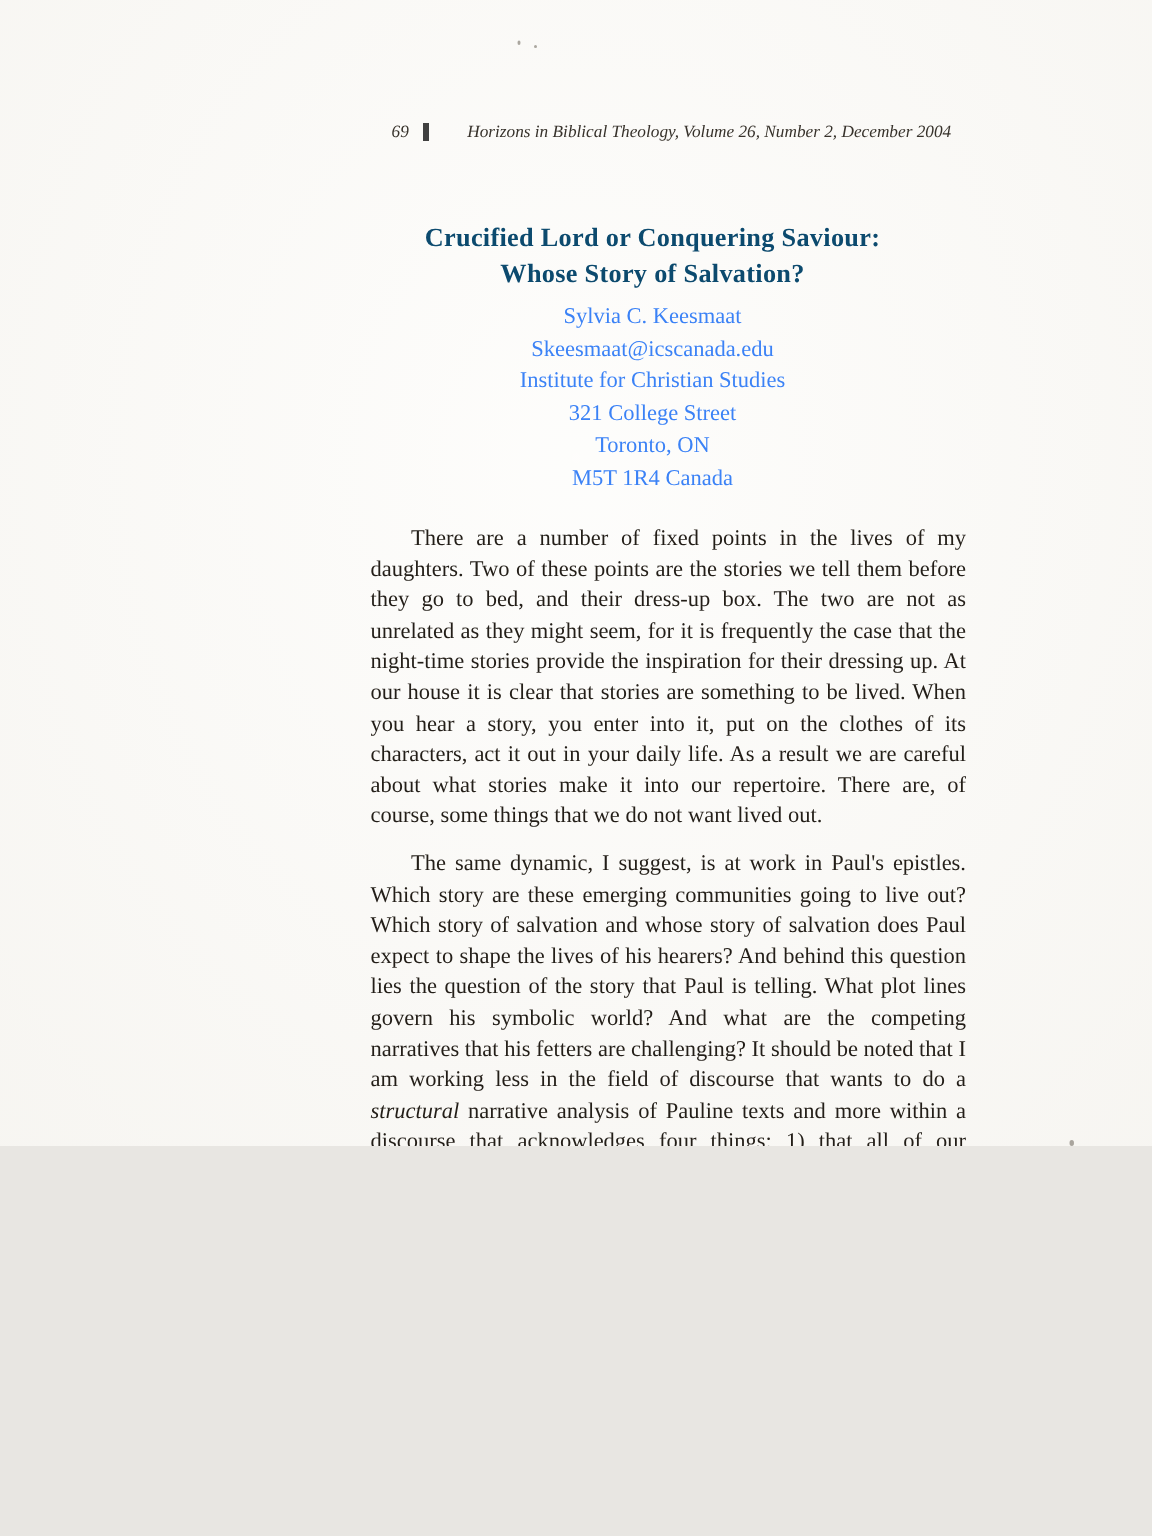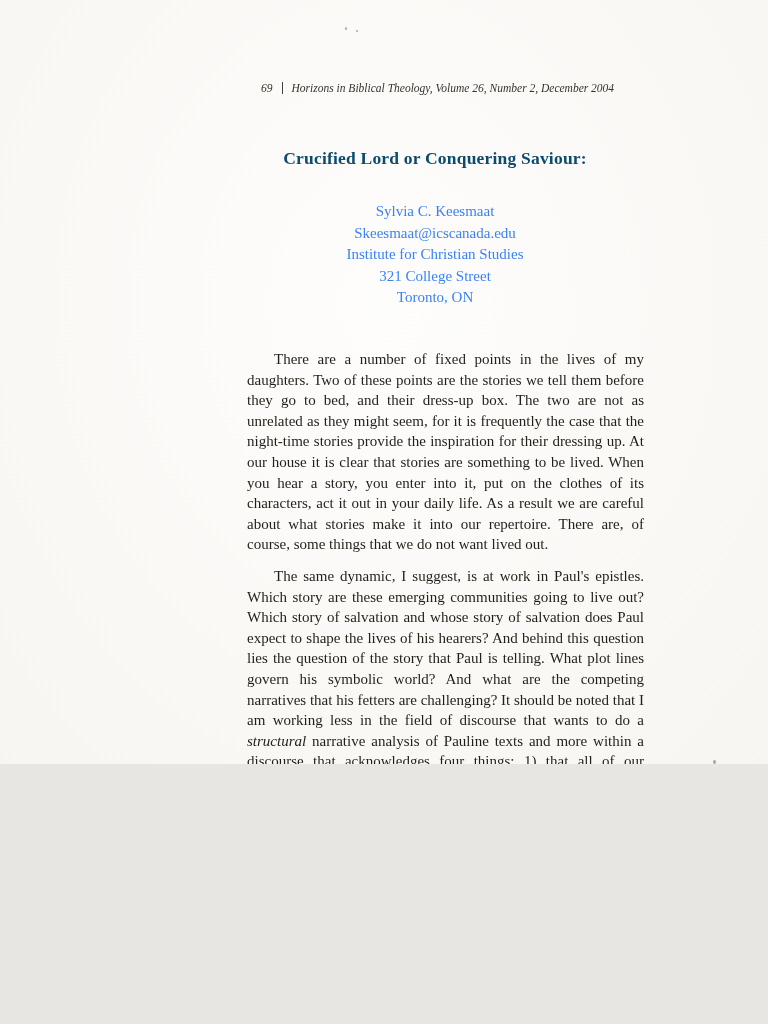--- a/index.html
+++ b/index.html
@@ -36,22 +36,22 @@
     font-size: 11.5px;
     color: #37322b;
     white-space: nowrap;
   }
   .running-header .page-num {
     padding-right: 9px;
     display: flex;
     align-items: center;
   }
   .running-header .journal {
-    border-left: 1px solid #404040;
-    padding-left: 9px;
+    border-left: 4px solid #404040;
+    padding-left: 26px;
     display: flex;
     align-items: center;
   }
 
   .article-title {
     position: absolute;
     top: 134px;
     left: 230px;
     width: 410px;
     text-align: center;
@@ -107,28 +107,30 @@
 
 <div class="page">
 
   <div class="running-header">
     <span class="page-num">69</span>
     <span class="journal">Horizons in Biblical Theology, Volume 26, Number 2, December 2004</span>
   </div>
 
   <h1 class="article-title">
     <span>Crucified Lord or Conquering Saviour:</span><br>
+    <span>Whose Story of Salvation?</span>
   </h1>
 
   <div class="author-block">
     <div>Sylvia C. Keesmaat</div>
     <div>Skeesmaat@icscanada.edu</div>
     <div>Institute for Christian Studies</div>
     <div>321 College Street</div>
     <div>Toronto, ON</div>
+    <div>M5T 1R4 Canada</div>
   </div>
 
   <div class="body-text">
     <p>There are a number of fixed points in the lives of my daughters. Two of these points are the stories we tell them before they go to bed, and their dress-up box. The two are not as unrelated as they might seem, for it is frequently the case that the night-time stories provide the inspiration for their dressing up. At our house it is clear that stories are something to be lived. When you hear a story, you enter into it, put on the clothes of its characters, act it out in your daily life. As a result we are careful about what stories make it into our repertoire. There are, of course, some things that we do not want lived out.</p>
     <p><span>The same dynamic, I suggest, is at work in Paul's epistles. Which story are these emerging communities going to live out? Which story of salvation and whose story of salvation does Paul expect to shape the lives of his hearers? And behind this question lies the question of the story that Paul is telling. What plot lines govern his symbolic world? And what are the competing narratives that his fetters are challenging? It should be noted that I am working less in the field of discourse that wants to do a </span><i>structural</i><span> narrative analysis of Pauline texts and more within a discourse that acknowledges four things: 1) that all of our experience is nar-</span></p>
   </div>
 
   <div class="speck" style="top:27px; left:345px; width:2px; height:3px;"></div>
   <div class="speck" style="top:30px; left:356px; width:2px; height:2px;"></div>
   <div class="speck" style="top:760px; left:713px; width:3px; height:4px;"></div>

